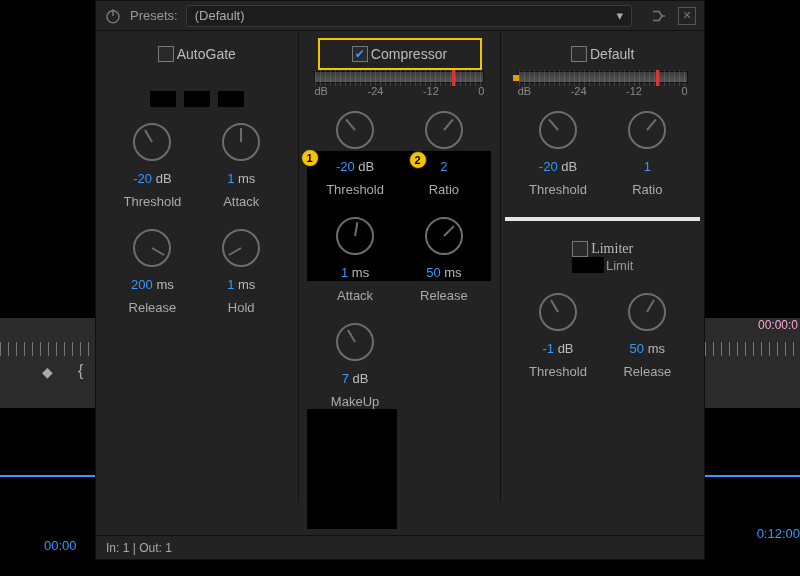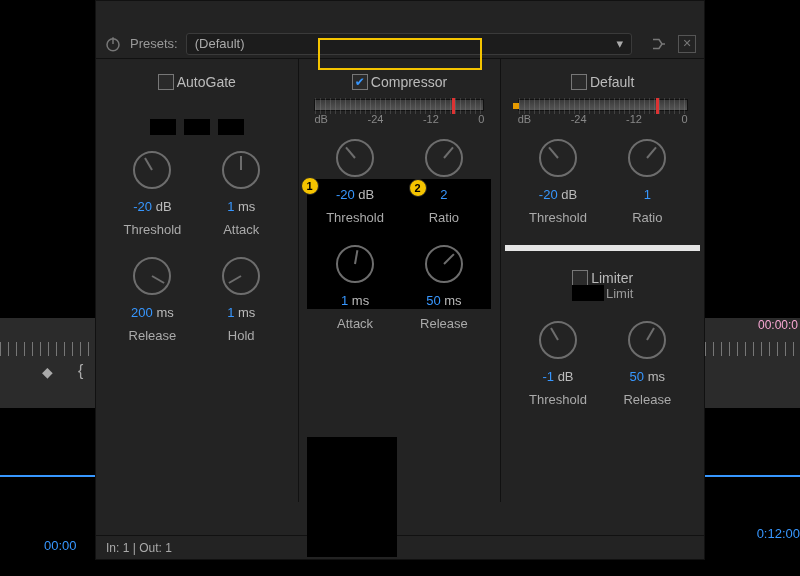--- a/index.html
+++ b/index.html
@@ -19,21 +19,20 @@
     background: #232323;
     border: 1px solid #111;
     display: flex; flex-direction: column;
   }
   .topbar {
     height: 30px;
     display: flex; align-items: center;
     padding: 0 8px;
     gap: 8px;
     border-bottom: 1px solid #111;
-    margin-top: 28px;
   }
   .presets-label { color: #999; font-size: 13px; }
   .preset-select {
     flex: 1;
     height: 22px;
     background: #1c1c1c;
     border: 1px solid #3a3a3a;
     border-radius: 3px;
     display: flex; align-items: center; justify-content: space-between;
     padding: 0 8px;
@@ -320,20 +319,27 @@
           <div class="knob-val"><span class="v">1</span> <span>ms</span></div>
           <div class="knob-label">Attack</div>
         </div>
         <div class="knob-cell">
           <div class="knob" style="--ang:45deg">
               <div class="pointer"></div>
             </div>
           <div class="knob-val"><span class="v">50</span> <span>ms</span></div>
           <div class="knob-label">Release</div>
         </div>
+        <div class="knob-cell" style="position:relative;z-index:2;">
+          <div class="knob" style="--ang:-30deg">
+              <div class="pointer"></div>
+            </div>
+          <div class="knob-val"><span class="v">7</span> <span>dB</span></div>
+          <div class="knob-label">MakeUp</div>
+        </div>
       </div>
     </div>
 
     <div class="section">
       <div class="sec-header">
         <div class="chk"></div>
         <span class="sec-title">Default</span>
       </div>
       <div style="display:flex;flex-direction:column;align-items:center;">
         <div class="meter">
@@ -357,21 +363,21 @@
         </div>
         <div class="knob-cell">
           <div class="knob" style="--ang:40deg">
               <div class="pointer"></div>
             </div>
           <div class="knob-val"><span class="v">1</span> <span></span></div>
           <div class="knob-label">Ratio</div>
         </div>
       </div>
 
-      <div class="sec-header subsec-header" style="border-top:6px solid #e5e5e5;padding-top:26px;">
+      <div class="sec-header subsec-header" style="border-top:4px solid #e5e5e5;padding-top:26px;font-family:Liberation Serif, serif;">
         <div class="chk"></div>
         <span class="sec-title">Limiter</span>
       </div>
       <div style="display:flex;align-items:center;justify-content:center;gap:2px;margin:6px 0;">
         <div style="width:32px;height:16px;background:#000;"></div>
         <span>Limit</span>
       </div>
       <div class="knob-grid">
         <div class="knob-cell">
           <div class="knob" style="--ang:-30deg">

